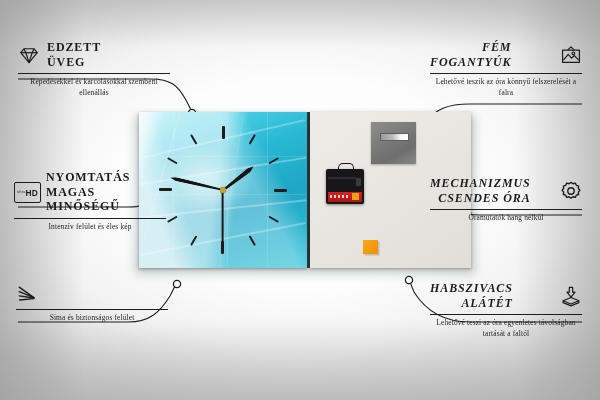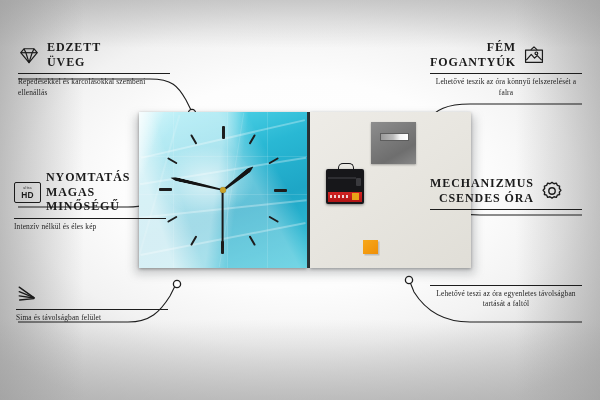--- a/index.html
+++ b/index.html
@@ -89,34 +89,34 @@
 
   .foam{position:absolute;left:53px;top:128px;width:15px;height:14px;
     background:linear-gradient(140deg,#f7a81b 0%,#ef8f06 100%);
     box-shadow:1.5px 1.5px 0 rgba(120,120,120,.35);}
 
   
   .svg-lines{position:absolute;inset:0;pointer-events:none;}
   .callout{position:absolute;}
   .co-head{display:flex;align-items:center;gap:7px;}
   .co-left .co-head{justify-content:flex-start;}
-  .co-right .co-head{justify-content:flex-start;}
+  .co-right .co-head{justify-content:space-between;font-style:italic;}
   .co-title{font-size:12px;letter-spacing:.9px;color:#1b1b1b;line-height:1.22;font-weight:700;
     text-transform:uppercase;}
   .co-left .co-title{text-align:left;}
   .co-right .co-title{text-align:right;}
   .co-rule{height:1.1px;background:#1d1d1d;margin:4px 0 3px;}
   .co-desc{font-size:7.4px;line-height:1.38;color:#232323;letter-spacing:.15px;}
-  .co-left .co-desc{text-align:left;}
+  .co-left .co-desc{text-align:center;}
   .co-right .co-desc{text-align:center;}
   .ico{width:22px;height:22px;flex:0 0 22px;display:block;}
   .ico.hd{width:25px;height:19px;flex-basis:25px;}
 
   .hdbadge{width:25px;height:19px;border:1.3px solid #1b1b1b;border-radius:2px;
-    display:flex;flex-direction:column;align-items:center;justify-content:center;line-height:1;}
+    display:flex;flex-direction:row;align-items:center;justify-content:center;line-height:1;}
   .hdbadge span{font-size:3.6px;letter-spacing:.3px;color:#1b1b1b;font-family:"Liberation Sans",sans-serif;}
   .hdbadge b{font-size:8.4px;letter-spacing:.2px;color:#1b1b1b;font-family:"Liberation Sans",sans-serif;}
 </style>
 </head>
 <body>
 
 <div class="stage">
   <div class="bg"></div>
   <div class="bg-edge"></div>
 
@@ -244,36 +244,36 @@
           <span>ultra</span>
           <b>HD</b>
         </div>
       </div>
       <div class="co-title">
         <div>NYOMTATÁS</div>
         <div>MAGAS MINŐSÉGŰ</div>
       </div>
     </div>
     <div class="co-rule"></div>
-    <div class="co-desc">Intenzív nélkül és éles kép</div>
+    <div class="co-desc">Intenzív felület és éles kép</div>
   </div>
 
   <div class="callout co-left" style="left:16px;top:283px;width:152px">
     <div class="co-head">
       <svg class="ico" viewBox="0 0 24 24">
         <g fill="none" stroke="#1b1b1b" stroke-width="1.5" stroke-linecap="round">
           <path d="M3.5 4.5 L19.5 16"></path>
             <path d="M3.5 9.5 L19.5 16"></path>
           <path d="M3.5 14 L19.5 16.4"></path>
             <path d="M4 18.6 L19.5 17"></path>
         </g>
       </svg>
     </div>
     <div class="co-rule"></div>
-    <div class="co-desc">Sima és távolságban felület</div>
+    <div class="co-desc">Sima és biztonságos felület</div>
   </div>
 
   <div class="callout co-right" style="left:430px;top:40px;width:152px">
     <div class="co-head">
       <div class="co-title">
         <div>FÉM</div>
         <div>FOGANTYÚK</div>
       </div>
       <svg class="ico" viewBox="0 0 24 24">
         <g fill="none" stroke="#1b1b1b" stroke-width="1.3" stroke-linejoin="round">
@@ -295,19 +295,33 @@
         <div>CSENDES ÓRA</div>
       </div>
       <svg class="ico" viewBox="0 0 24 24">
         <g fill="none" stroke="#1b1b1b" stroke-width="1.5" stroke-linejoin="round">
           <path d="M12 2.6 l2.2 1.5 2.5-.7 1.1 2.4 2.5.8 -.3 2.6 1.7 2 -1.7 2 .3 2.6 -2.5.8 -1.1 2.4 -2.5-.7 -2.2 1.5 -2.2-1.5 -2.5.7 -1.1-2.4 -2.5-.8 .3-2.6 -1.7-2 1.7-2 -.3-2.6 2.5-.8 1.1-2.4 2.5.7 Z"></path>
           <circle cx="12" cy="12" r="3.5"></circle>
         </g>
       </svg>
     </div>
     <div class="co-rule"></div>
+    <div class="co-desc">Óramutatók hang nélkül</div>
   </div>
 
   <div class="callout co-right" style="left:430px;top:281px;width:152px">
+    <div class="co-head">
+      <div class="co-title">
+        <div>HABSZIVACS</div>
+        <div>ALÁTÉT</div>
+      </div>
+      <svg class="ico" viewBox="0 0 24 24">
+        <g fill="none" stroke="#1b1b1b" stroke-width="1.3" stroke-linejoin="round">
+          <path d="M10.2 2.6 h3.6 v5.2 h2.6 L12 13.2 L7.6 7.8 h2.6 Z"></path>
+          <path d="M12 13.6 L20.6 17.2 L12 20.8 L3.4 17.2 Z"></path>
+          <path d="M3.4 17.2 v2 L12 22.8 L20.6 19.2 v-2"></path>
+        </g>
+      </svg>
+    </div>
     <div class="co-rule"></div>
     <div class="co-desc">Lehetővé teszi az óra egyenletes távolságban tartását a faltól</div>
   </div>
 </div>
 
 </body></html>

